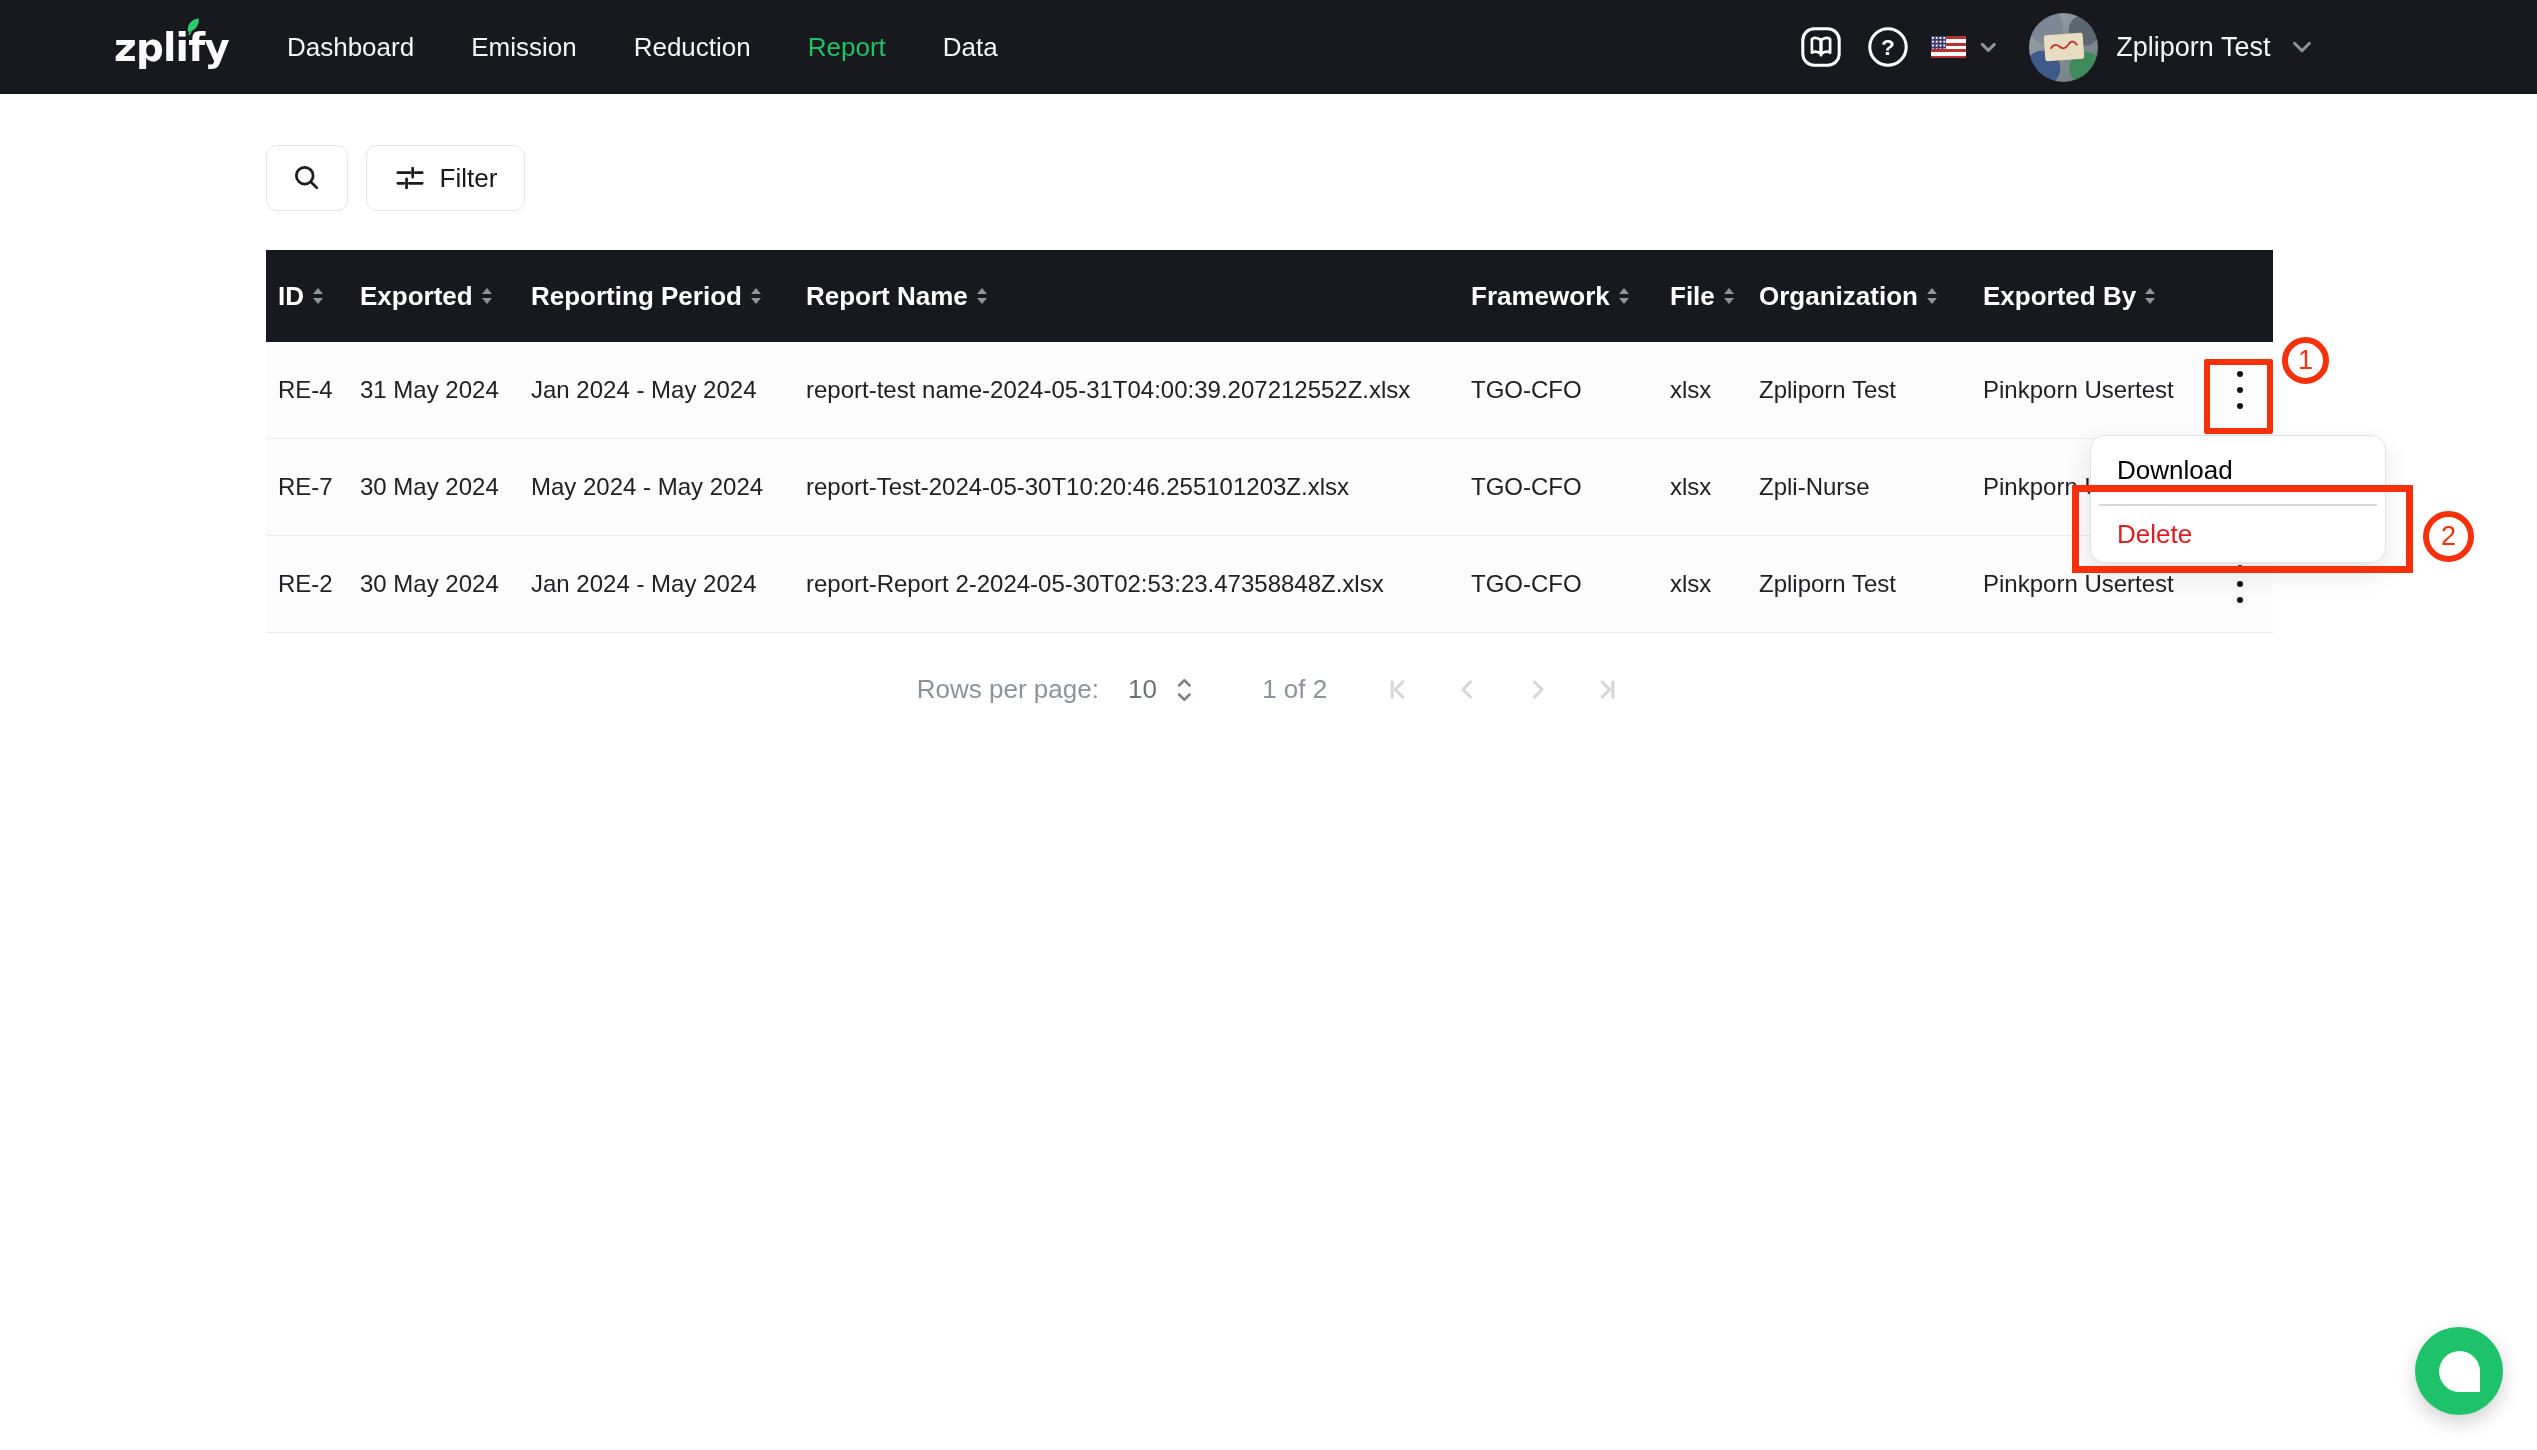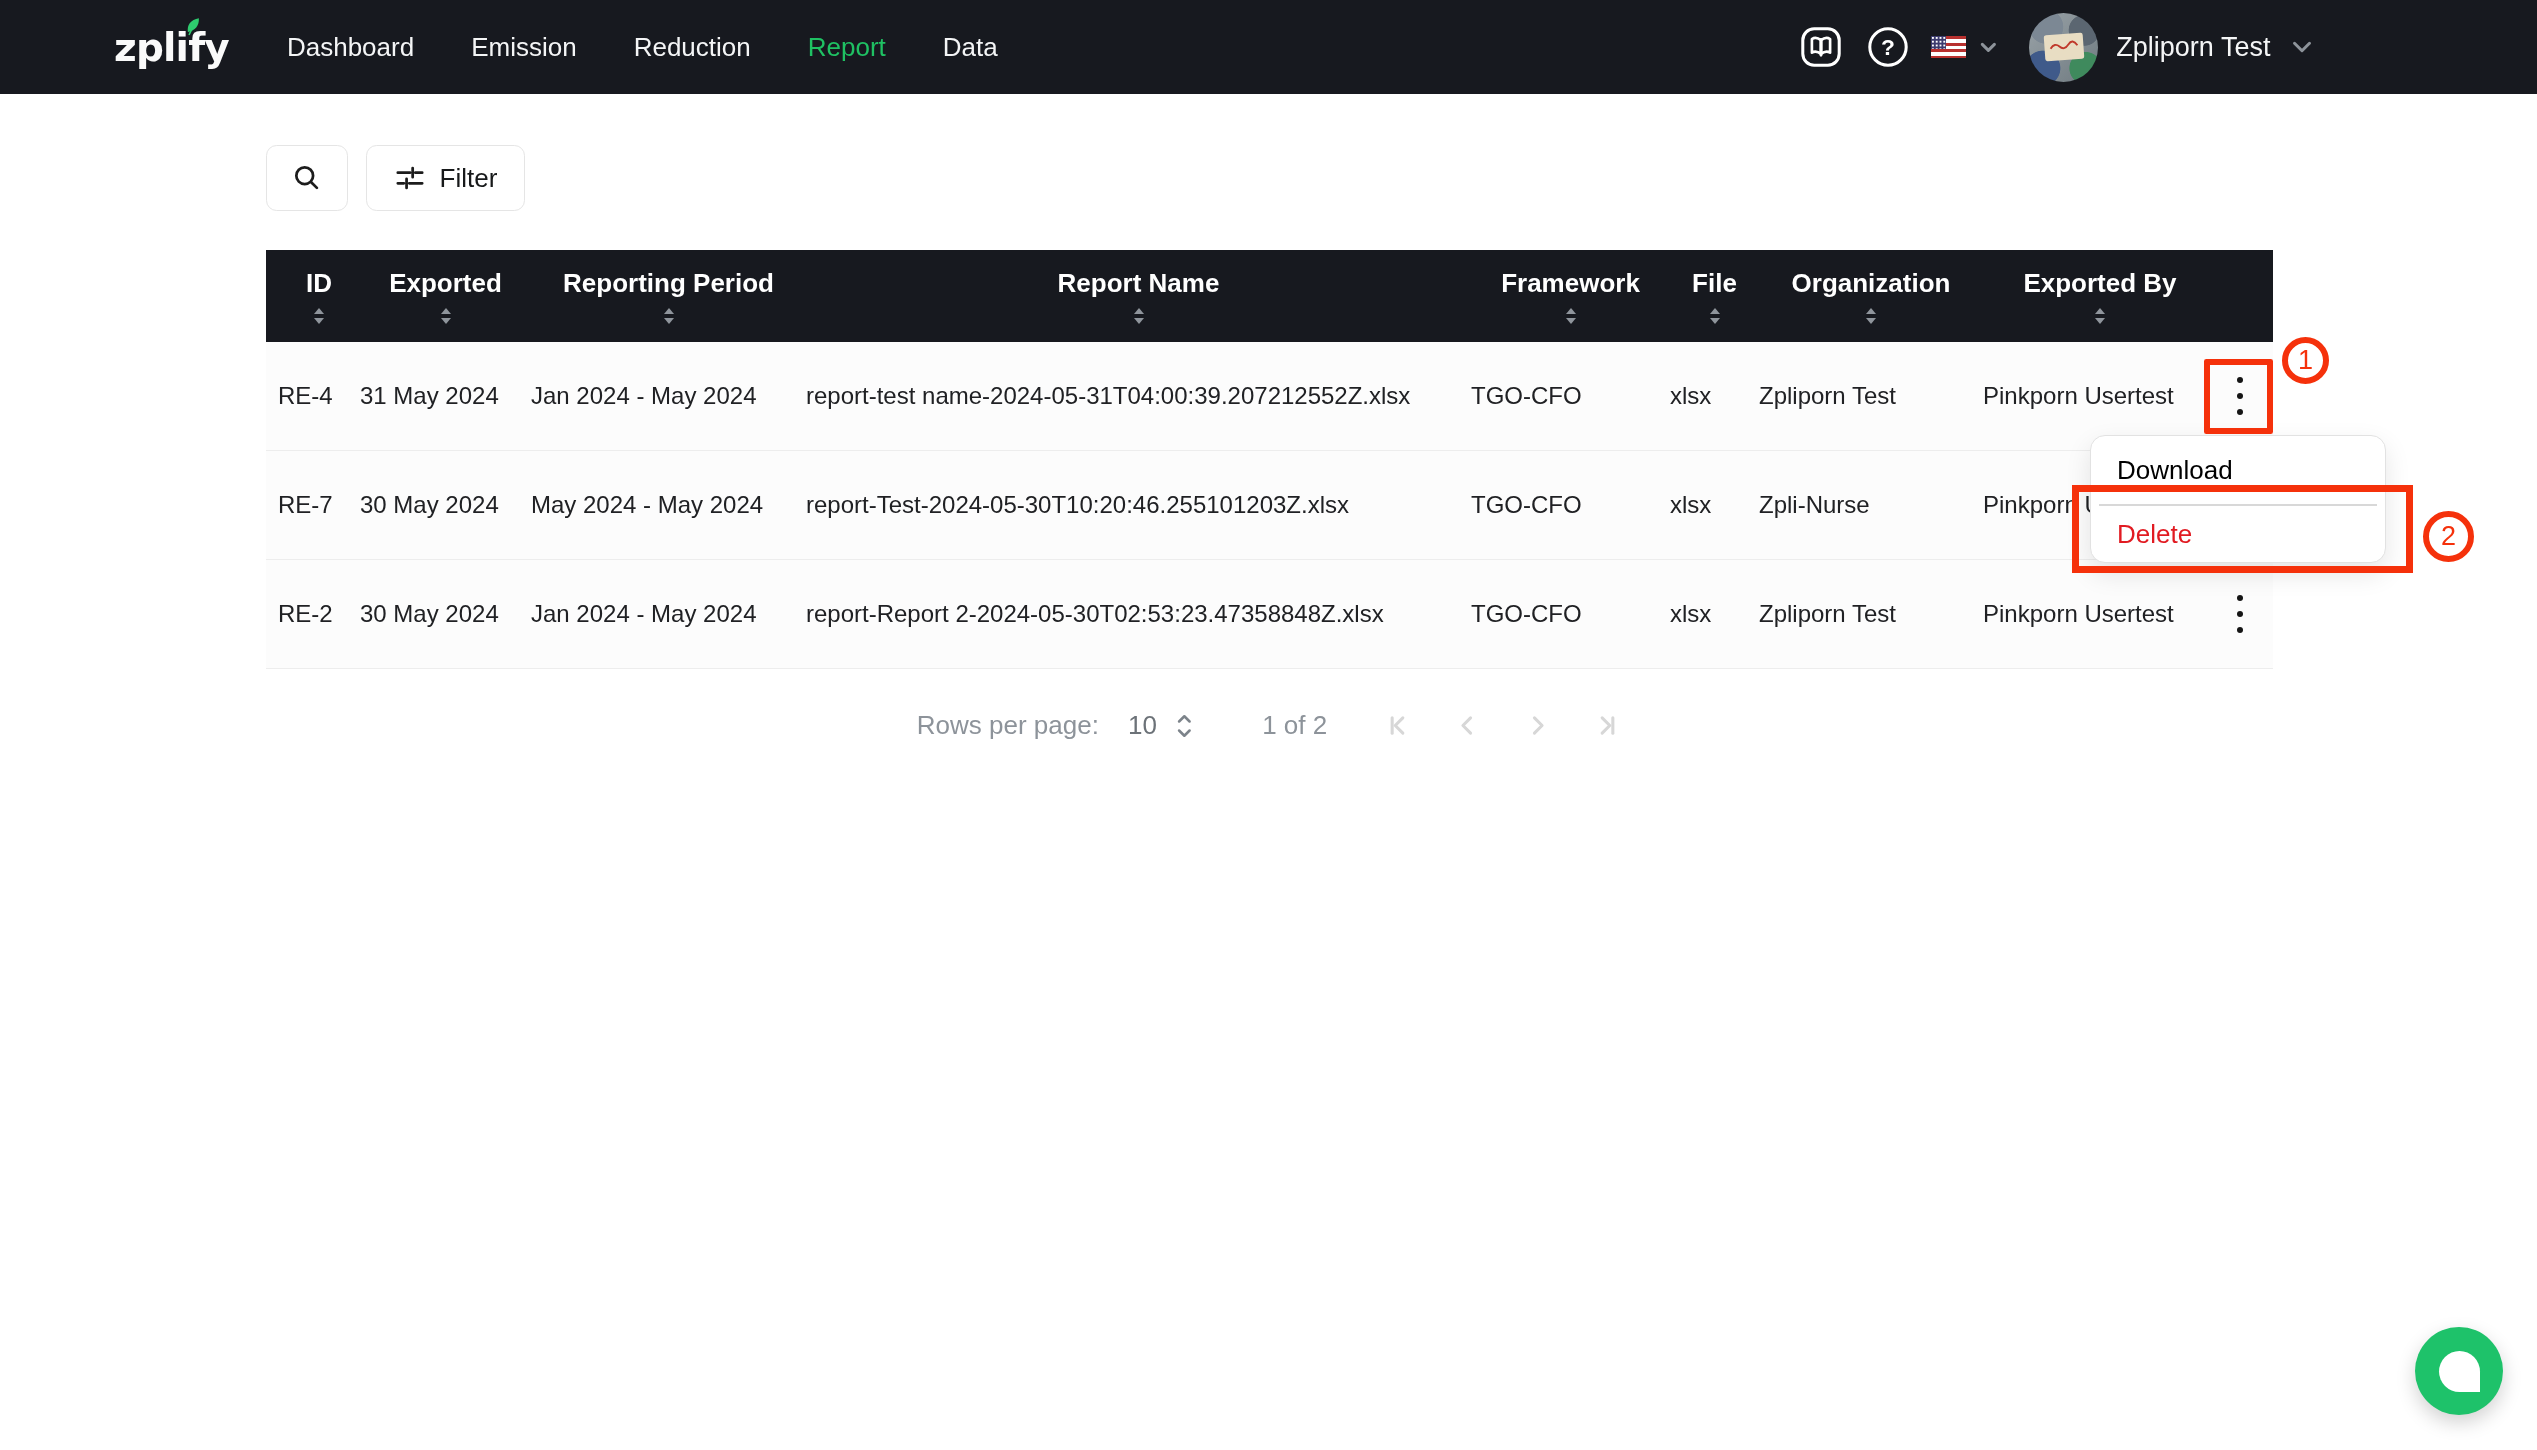--- a/index.html
+++ b/index.html
@@ -41,26 +41,26 @@
   .btn { display:flex; align-items:center; justify-content:center; gap:13.6px; height:66px;
          background:#fff; border:1.5px solid #e5e5e5; border-radius:10.6px; cursor:pointer; }
   .btn-search { width:82px; }
   .btn-filter { padding:0 27px; font-size:26px; color:#17191a; font-weight:500; }
 
   
   .table { margin-top:39px; width:2007px; }
   .tr { display:grid; grid-template-columns:82px 171px 275px 665px 199px 89px 224px 234px 58px;
         padding-left:12px; align-items:center; }
   .thead { background:#17191f; height:92px; }
-  .th { display:flex; align-items:center; gap:9px; color:#fff; font-size:26px; font-weight:600; cursor:pointer;flex-direction:column; }
+  .th { display:flex; align-items:center; gap:9px; color:#fff; font-size:26px; font-weight:600; cursor:pointer; }
   .sort { display:inline-flex; flex-direction:column; gap:3.8px; }
   .sort i { width:0; height:0; border-left:5.3px solid transparent; border-right:5.3px solid transparent; }
   .sort .up { border-bottom:6.8px solid #8f959c; }
   .sort .down { border-top:6.8px solid #8f959c; }
-  .tbody .tr { height:109px; background:#fcfcfc; border-bottom:1.5px solid #ededed; }
+  .tbody .tr { height:97px; background:#fcfcfc; border-bottom:1.5px solid #ededed; }
   .td { font-size:24px; color:#202124; white-space:nowrap; overflow:hidden; }
   .kebab { display:flex; flex-direction:column; align-items:center; gap:9.8px;
            width:45px; padding:7.6px 0; cursor:pointer; background:none; border:none; }
   .kebab i { width:6px; height:6px; border-radius:50%; background:#151515; }
 
   
   .pagination { display:flex; align-items:center; justify-content:center;
                 width:2007px; margin-top:41px; color:#8d939a; font-size:26px; }
   .rpp-value { color:#6c7278; margin-left:29px; }
   .rpp-stepper { margin-left:16.6px; cursor:pointer; display:flex; }

